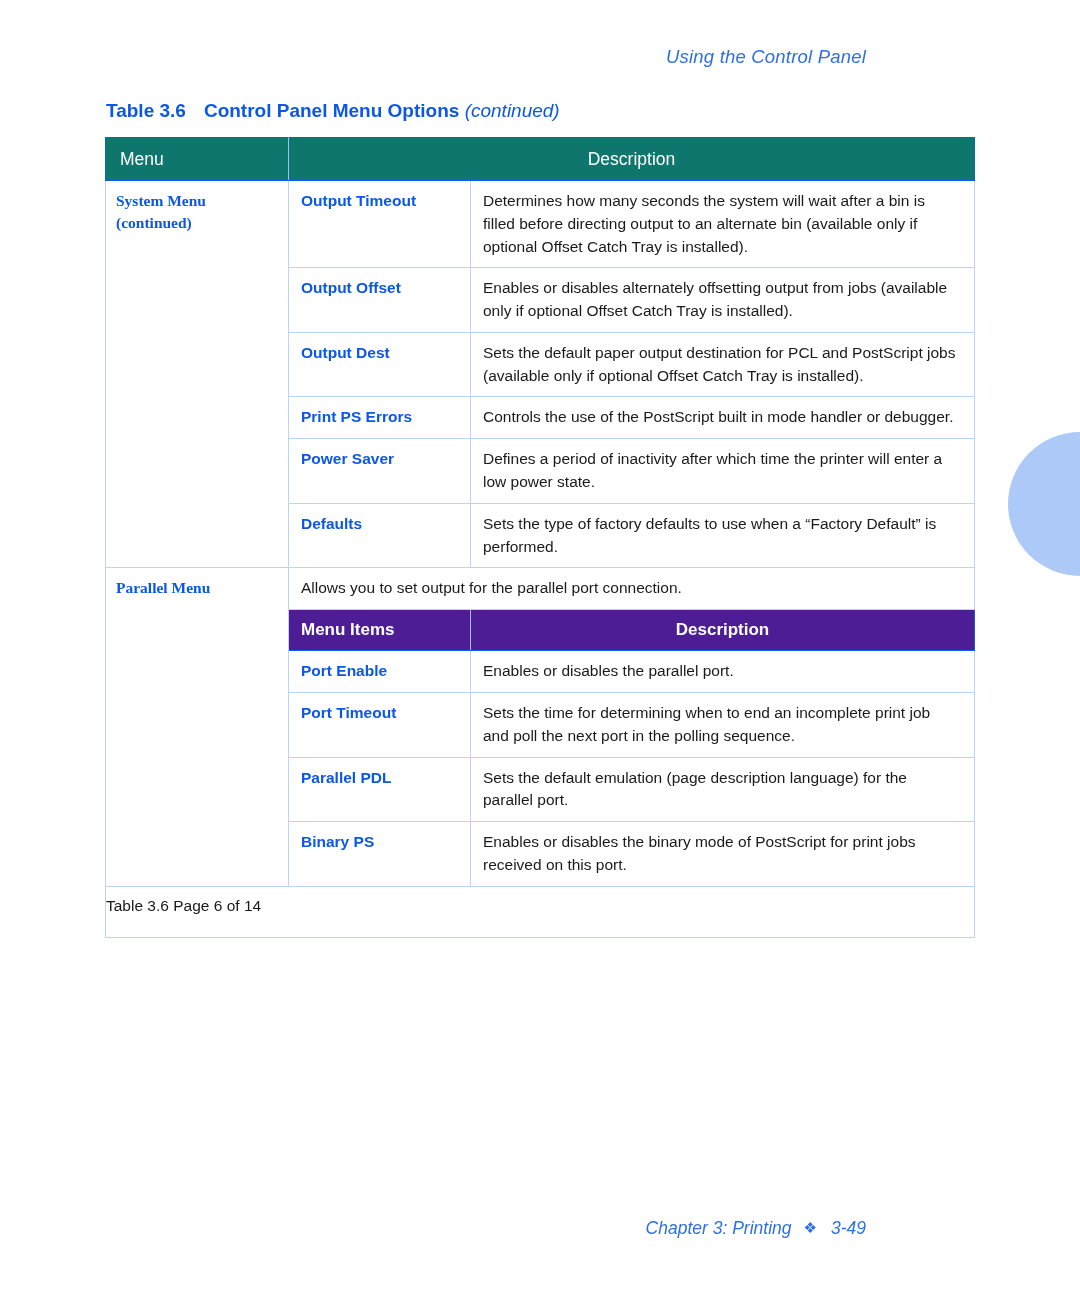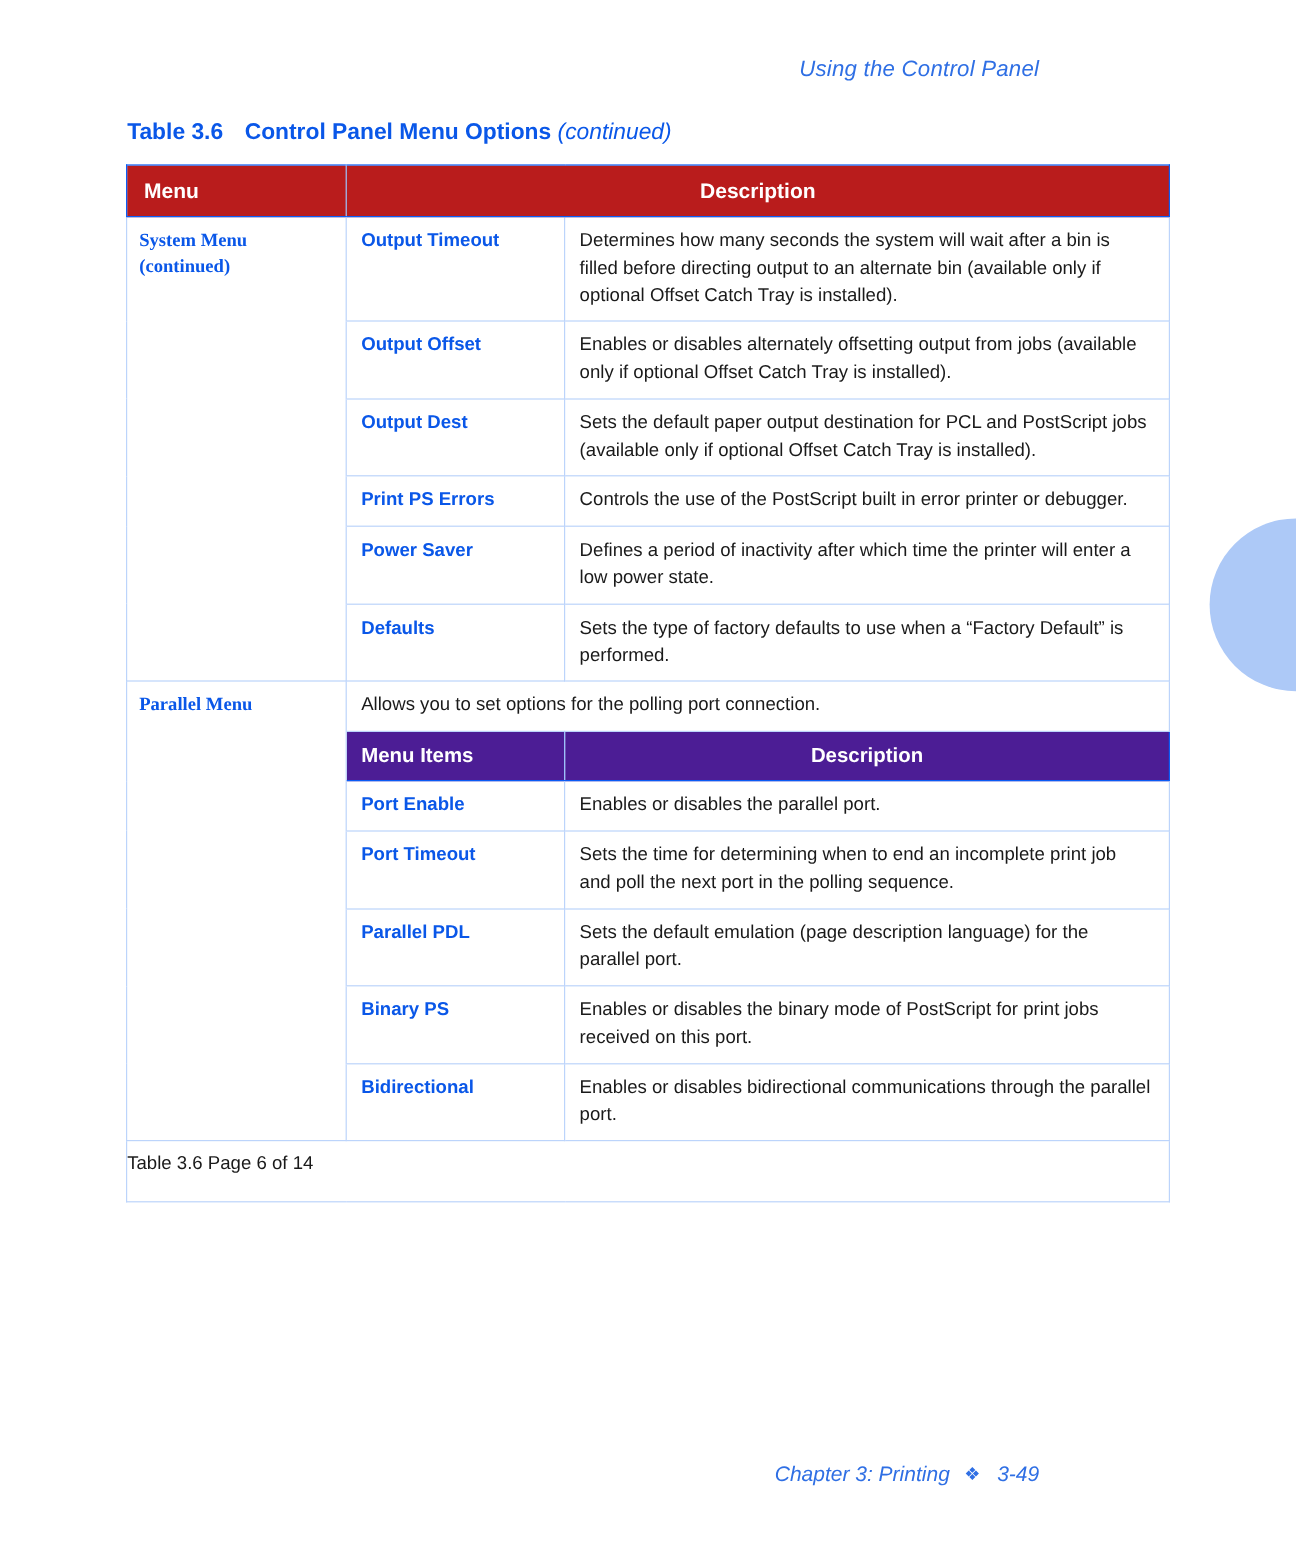--- a/index.html
+++ b/index.html
@@ -76,23 +76,23 @@
   }
   .doc-table td, .doc-table th {
     border: 1px solid #bcd4fb;
     padding: 0;
     vertical-align: top;
     text-align: left;
   }
 
   
   .hdr-cell {
-    background: #b91c1c;
+    background: #0f766e;
     color: #ffffff;
-    font-weight: bold;
+    font-weight: normal;
     font-size: 17.5px;
     height: 42px;
     line-height: 42px;
     padding: 0 0 0 14px !important;
     border-color: #0b5cf5 !important;
     border-right: 1px solid #9bc0fb !important;
   }
   .hdr-cell.center {
     text-align: center;
     padding-left: 0 !important;
@@ -212,36 +212,36 @@
         <td class="desc">Enables or disables alternately offsetting output from jobs (available only if optional Offset Catch Tray is installed).</td>
       </tr>
       <tr>
         <td class="term group nb-top nb-bottom"></td>
         <td class="term">Output Dest</td>
         <td class="desc">Sets the default paper output destination for PCL and PostScript jobs (available only if optional Offset Catch Tray is installed).</td>
       </tr>
       <tr>
         <td class="term group nb-top nb-bottom"></td>
         <td class="term">Print PS Errors</td>
-        <td class="desc">Controls the use of the PostScript built in error printer or debugger.</td>
+        <td class="desc">Controls the use of the PostScript built in mode handler or debugger.</td>
       </tr>
       <tr>
         <td class="term group nb-top nb-bottom"></td>
         <td class="term">Power Saver</td>
         <td class="desc">Defines a period of inactivity after which time the printer will enter a low power state.</td>
       </tr>
       <tr>
         <td class="term group nb-top"></td>
         <td class="term">Defaults</td>
         <td class="desc">Sets the type of factory defaults to use when a “Factory Default” is performed.</td>
       </tr>
 
       <tr>
         <td class="term group nb-bottom">Parallel Menu</td>
-        <td class="desc" colspan="2">Allows you to set options for the polling port connection.</td>
+        <td class="desc" colspan="2">Allows you to set output for the parallel port connection.</td>
       </tr>
 
       <tr>
         <td class="term group nb-top nb-bottom"></td>
         <td class="sub-hdr-cell">Menu Items</td>
         <td class="sub-hdr-cell center">Description</td>
       </tr>
 
       <tr>
         <td class="term group nb-top nb-bottom"></td>
@@ -255,25 +255,20 @@
       </tr>
       <tr>
         <td class="term group nb-top nb-bottom"></td>
         <td class="term">Parallel PDL</td>
         <td class="desc">Sets the default emulation (page description language) for the parallel port.</td>
       </tr>
       <tr>
         <td class="term group nb-top nb-bottom"></td>
         <td class="term">Binary PS</td>
         <td class="desc">Enables or disables the binary mode of PostScript for print jobs received on this port.</td>
-      </tr>
-      <tr>
-        <td class="term group nb-top"></td>
-        <td class="term">Bidirectional</td>
-        <td class="desc">Enables or disables bidirectional communications through the parallel port.</td>
       </tr>
 
       <tr>
         <td class="table-foot" colspan="3">Table 3.6  Page 6 of 14</td>
       </tr>
 
     </tbody>
   </table>
 
   <div class="page-footer">

